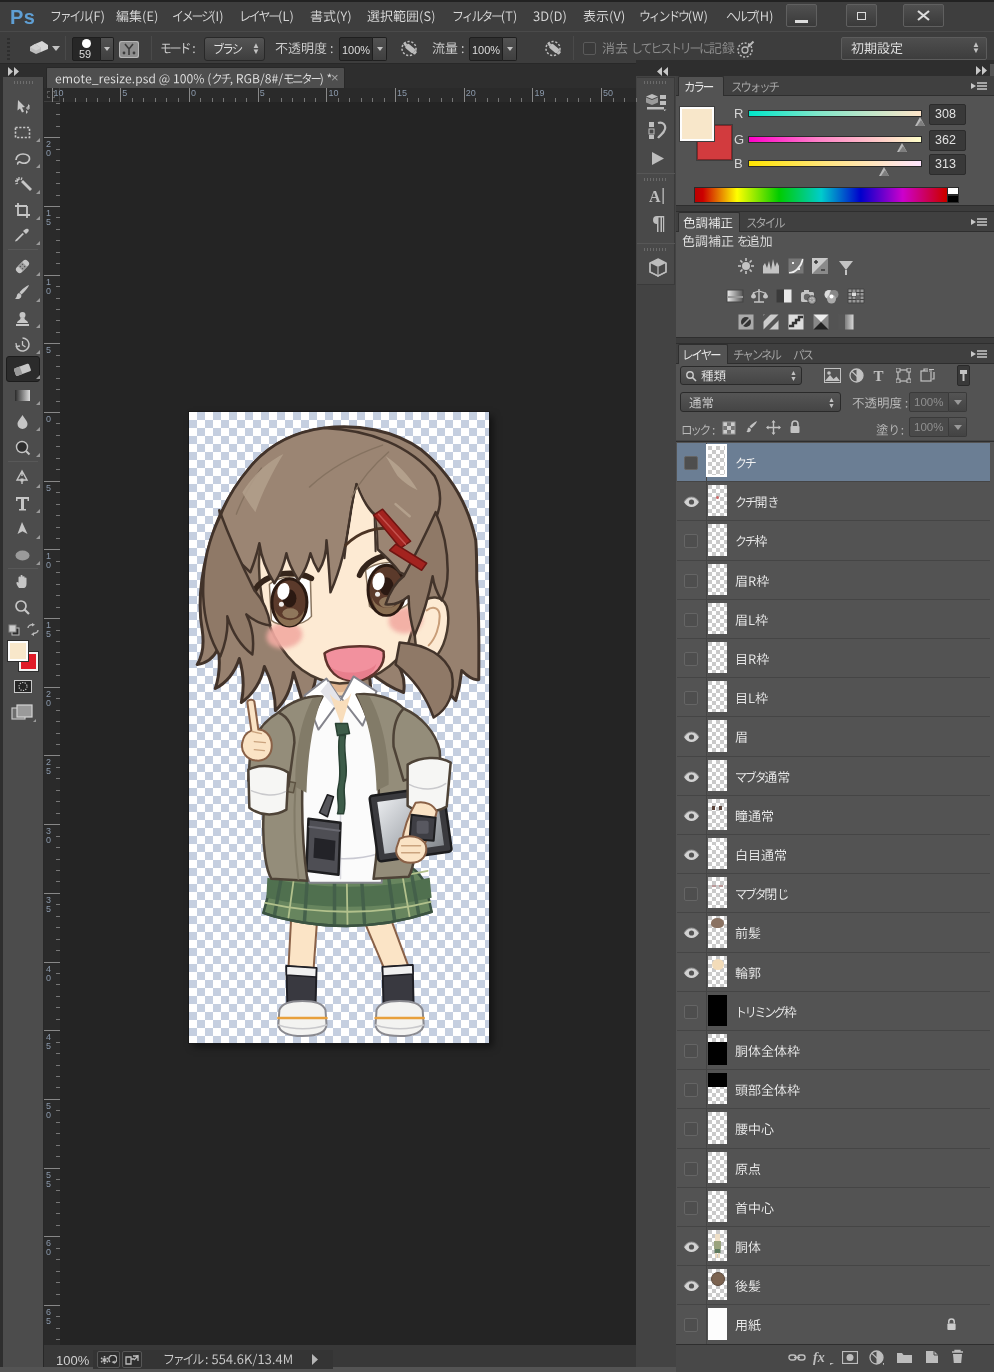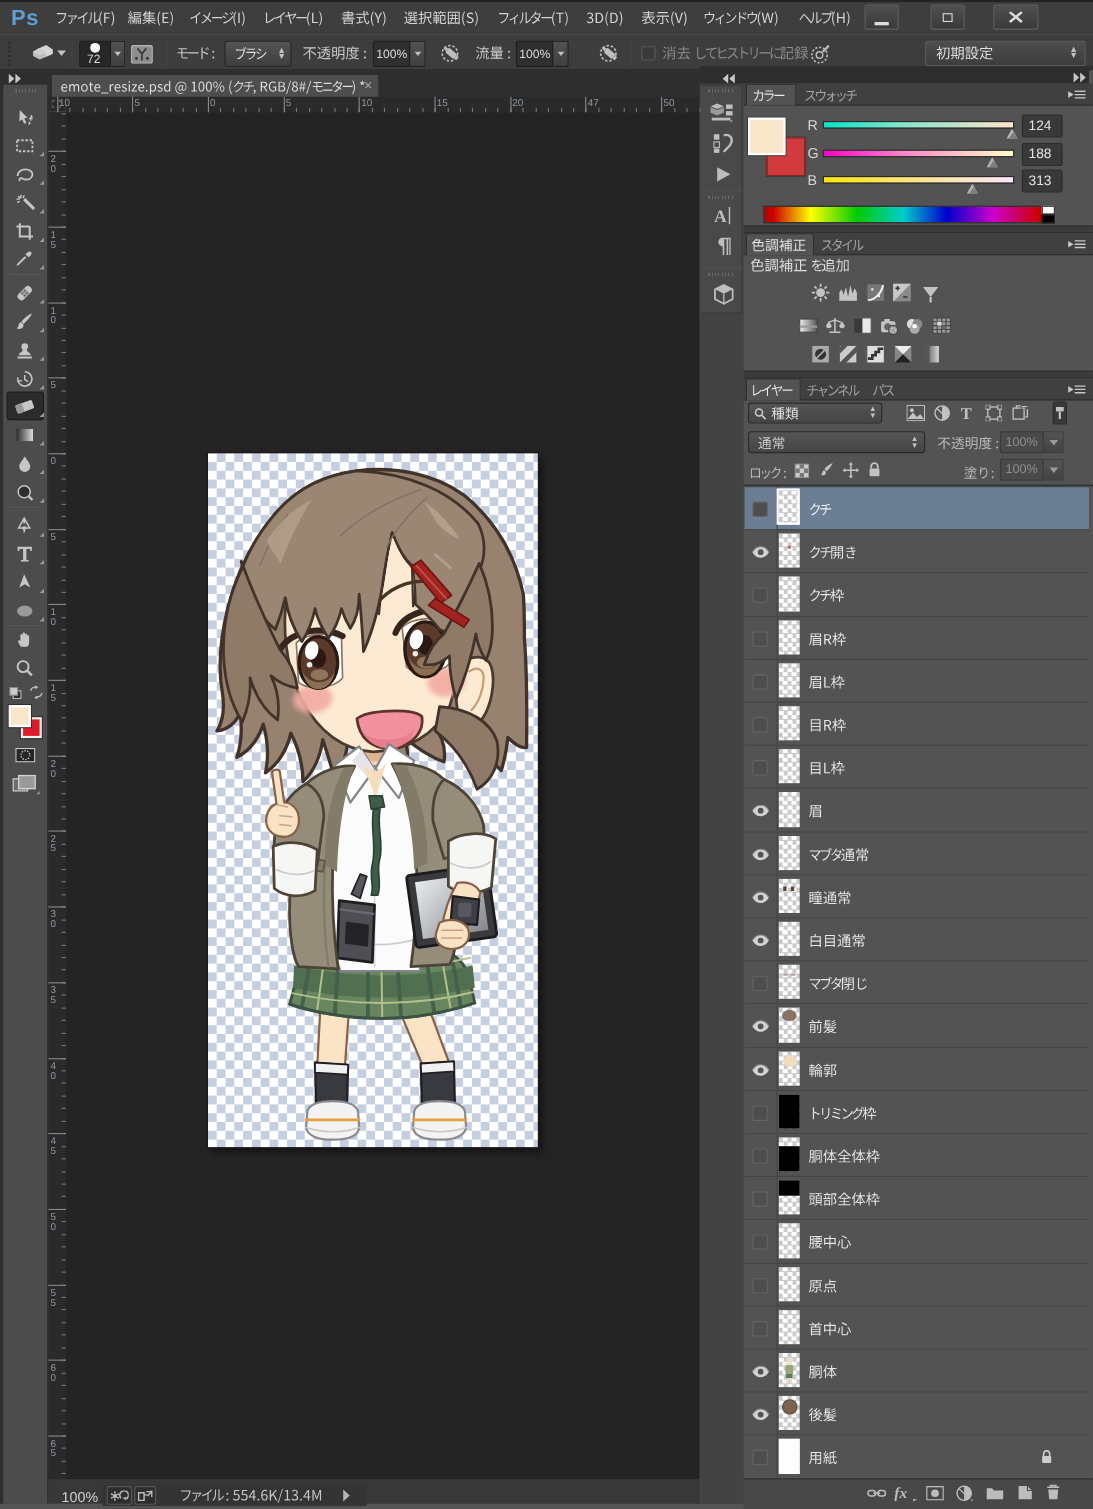--- a/index.html
+++ b/index.html
@@ -77,21 +77,21 @@
     <svg class="abs" style="left:27px;top:39px" width="24" height="17" viewBox="0 0 24 17">
 <path d="M8 5 L15 2 L21 6 L21 10 L14 13 L8 9 Z" fill="#d5d5d5"></path>
 <path d="M8 5 L14 9 L14 13 L8 9 Z" fill="#9e9e9e"></path>
 <path d="M3 8 L8 5 L14 9 L14 13 L9 15 L3 12 Z" fill="#bdbdbd"></path>
 <path d="M3 8 L8 5 L14 9 L9 11.5 Z" fill="#cfcfcf"></path>
     </svg>
     <div style="position:absolute;left:52px;top:46px;width:0;height:0;border-left:4px solid transparent;border-right:4px solid transparent;border-top:5px solid #c2c2c2"></div>
     <div style="position:absolute;left:65px;top:36px;width:1px;height:24px;background:#333;border-right:1px solid #4a4a4a"></div>
     <div style="position:absolute;left:72px;top:37px;width:29px;height:24px;background:#272727;border:1px solid #1e1e1e;border-radius:2px 0 0 2px"></div>
     <div style="position:absolute;left:82px;top:39px;width:9px;height:9px;border-radius:50%;background:#fff"></div>
-    <div style="position:absolute;left:79px;top:48px;font:normal 11px &quot;Liberation Sans&quot;, sans-serif;color:#dcdcdc;white-space:nowrap;">72</div>
+    <div style="position:absolute;left:79px;top:48px;font:normal 11px &quot;Liberation Sans&quot;, sans-serif;color:#dcdcdc;white-space:nowrap;">59</div>
     <div style="position:absolute;left:101px;top:37px;width:13px;height:24px;background:linear-gradient(#525252,#3f3f3f);border:1px solid #1e1e1e;border-left:none;border-radius:0 2px 2px 0"></div>
     <div style="position:absolute;left:104px;top:47px;width:0;height:0;border-left:3.5px solid transparent;border-right:3.5px solid transparent;border-top:4px solid #c2c2c2"></div>
     <svg class="abs" style="left:119px;top:41px" width="20" height="17" viewBox="0 0 20 17">
 <rect x="0" y="0" width="20" height="17" rx="2" fill="#b5b5b5"></rect>
       <rect x="1" y="1" width="18" height="15" rx="2" fill="#8e8e8e"></rect>
 <path d="M6 3l4 5 4-5M10 8v6" stroke="#3c3c3c" stroke-width="1.6" fill="none"></path>
       <circle cx="5" cy="12" r="1.4" fill="#3c3c3c"></circle>
       <circle cx="15" cy="12" r="1.4" fill="#3c3c3c"></circle>
     </svg>
     <div style="position:absolute;left:151px;top:36px;width:1px;height:24px;background:#333;border-right:1px solid #4a4a4a"></div>
@@ -216,21 +216,21 @@
     <div style="position:absolute;left:191.0px;top:88px;font:9px &quot;Liberation Sans&quot;,sans-serif;color:#8b99ab">0</div>
     <div style="position:absolute;left:257.7px;top:88px;width:1px;height:14px;background:#888"></div>
     <div style="position:absolute;left:259.7px;top:88px;font:9px &quot;Liberation Sans&quot;,sans-serif;color:#8b99ab">5</div>
     <div style="position:absolute;left:326.4px;top:88px;width:1px;height:14px;background:#888"></div>
     <div style="position:absolute;left:328.4px;top:88px;font:9px &quot;Liberation Sans&quot;,sans-serif;color:#8b99ab">10</div>
     <div style="position:absolute;left:395.1px;top:88px;width:1px;height:14px;background:#888"></div>
     <div style="position:absolute;left:397.1px;top:88px;font:9px &quot;Liberation Sans&quot;,sans-serif;color:#8b99ab">15</div>
     <div style="position:absolute;left:463.7px;top:88px;width:1px;height:14px;background:#888"></div>
     <div style="position:absolute;left:465.7px;top:88px;font:9px &quot;Liberation Sans&quot;,sans-serif;color:#8b99ab">20</div>
     <div style="position:absolute;left:532.4px;top:88px;width:1px;height:14px;background:#888"></div>
-    <div style="position:absolute;left:534.4px;top:88px;font:9px &quot;Liberation Sans&quot;,sans-serif;color:#8b99ab">47</div>
+    <div style="position:absolute;left:534.4px;top:88px;font:9px &quot;Liberation Sans&quot;,sans-serif;color:#8b99ab">19</div>
     <div style="position:absolute;left:601.1px;top:88px;width:1px;height:14px;background:#888"></div>
     <div style="position:absolute;left:603.1px;top:88px;font:9px &quot;Liberation Sans&quot;,sans-serif;color:#8b99ab">50</div>
     <div style="position:absolute;left:56px;top:102.9px;width:4px;height:1px;background:#777"></div>
     <div style="position:absolute;left:56px;top:114.4px;width:4px;height:1px;background:#777"></div>
     <div style="position:absolute;left:56px;top:125.8px;width:4px;height:1px;background:#777"></div>
     <div style="position:absolute;left:56px;top:137.3px;width:4px;height:1px;background:#777"></div>
     <div style="position:absolute;left:56px;top:148.7px;width:4px;height:1px;background:#777"></div>
     <div style="position:absolute;left:56px;top:160.2px;width:4px;height:1px;background:#777"></div>
     <div style="position:absolute;left:56px;top:171.6px;width:4px;height:1px;background:#777"></div>
     <div style="position:absolute;left:56px;top:183.0px;width:4px;height:1px;background:#777"></div>
@@ -635,27 +635,27 @@
       <path d="M0 1l5 3-5 3z" fill="#c8c8c8"></path>
       <path d="M6 1h10M6 4h10M6 7h10" stroke="#c8c8c8" stroke-width="1.3"></path>
     </svg>
     <div style="position:absolute;left:697px;top:125px;width:35px;height:35px;background:#d23b3e;border:1px solid #872527;box-shadow:0 0 0 1px #3e3e3e"></div>
     <div style="position:absolute;left:680px;top:107px;width:34px;height:34px;background:#f8e7ca;border:2px solid #fdfdfd;box-shadow:0 0 0 1px #3e3e3e"></div>
     <div style="position:absolute;left:734px;top:106px;font:normal 13px &quot;Liberation Sans&quot;, sans-serif;color:#d5d5d5;white-space:nowrap;">R</div>
     <div style="position:absolute;left:748px;top:110px;width:174px;height:7px;background:linear-gradient(90deg,#00e6c9,#80e6c9 40%,#ffe5c9);border:1px solid #2a2a2a"></div>
     <div style="position:absolute;left:915px;top:117px;width:0;height:0;border-left:5.5px solid transparent;border-right:5.5px solid transparent;border-bottom:9px solid #b8b8b8"></div>
     <div style="position:absolute;left:916.5px;top:119.5px;width:0;height:0;border-left:4px solid transparent;border-right:4px solid transparent;border-bottom:6px solid #7e7e7e"></div>
     <div style="position:absolute;left:929px;top:104px;width:37px;height:21px;background:#393939;border:1px solid #2c2c2c;border-radius:2px"></div>
-    <div style="position:absolute;left:935px;top:107px;font:normal 12.5px &quot;Liberation Sans&quot;, sans-serif;color:#e2e2e2;white-space:nowrap;">124</div>
+    <div style="position:absolute;left:935px;top:107px;font:normal 12.5px &quot;Liberation Sans&quot;, sans-serif;color:#e2e2e2;white-space:nowrap;">308</div>
     <div style="position:absolute;left:734px;top:132px;font:normal 13px &quot;Liberation Sans&quot;, sans-serif;color:#d5d5d5;white-space:nowrap;">G</div>
     <div style="position:absolute;left:748px;top:136px;width:174px;height:7px;background:linear-gradient(90deg,#ff00c9,#ff80c9 40%,#ffffc9);border:1px solid #2a2a2a"></div>
     <div style="position:absolute;left:897px;top:143px;width:0;height:0;border-left:5.5px solid transparent;border-right:5.5px solid transparent;border-bottom:9px solid #b8b8b8"></div>
     <div style="position:absolute;left:898.5px;top:145.5px;width:0;height:0;border-left:4px solid transparent;border-right:4px solid transparent;border-bottom:6px solid #7e7e7e"></div>
     <div style="position:absolute;left:929px;top:130px;width:37px;height:21px;background:#393939;border:1px solid #2c2c2c;border-radius:2px"></div>
-    <div style="position:absolute;left:935px;top:133px;font:normal 12.5px &quot;Liberation Sans&quot;, sans-serif;color:#e2e2e2;white-space:nowrap;">188</div>
+    <div style="position:absolute;left:935px;top:133px;font:normal 12.5px &quot;Liberation Sans&quot;, sans-serif;color:#e2e2e2;white-space:nowrap;">362</div>
     <div style="position:absolute;left:734px;top:156px;font:normal 13px &quot;Liberation Sans&quot;, sans-serif;color:#d5d5d5;white-space:nowrap;">B</div>
     <div style="position:absolute;left:748px;top:160px;width:174px;height:7px;background:linear-gradient(90deg,#ffe500,#ffe580 45%,#ffe5ff);border:1px solid #2a2a2a"></div>
     <div style="position:absolute;left:879px;top:167px;width:0;height:0;border-left:5.5px solid transparent;border-right:5.5px solid transparent;border-bottom:9px solid #b8b8b8"></div>
     <div style="position:absolute;left:880.5px;top:169.5px;width:0;height:0;border-left:4px solid transparent;border-right:4px solid transparent;border-bottom:6px solid #7e7e7e"></div>
     <div style="position:absolute;left:929px;top:154px;width:37px;height:21px;background:#393939;border:1px solid #2c2c2c;border-radius:2px"></div>
     <div style="position:absolute;left:935px;top:157px;font:normal 12.5px &quot;Liberation Sans&quot;, sans-serif;color:#e2e2e2;white-space:nowrap;">313</div>
     <div style="position:absolute;left:694px;top:187px;width:265px;height:16px;background:linear-gradient(90deg,#b00 0,#c00 3%,#ff0 16%,#0c0 32%,#0cc 48%,#00c 63%,#c0c 79%,#c00 95%,#900 100%);border:1px solid #2a2a2a"></div>
     <div style="position:absolute;left:947px;top:187px;width:12px;height:8px;background:#fff;border:1px solid #2a2a2a"></div>
     <div style="position:absolute;left:947px;top:195px;width:12px;height:8px;background:#000;border:1px solid #2a2a2a"></div>
     <div style="position:absolute;left:676px;top:205px;width:318px;height:7px;background:#3c3c3c;border-top:1px solid #2e2e2e;border-bottom:1px solid #2e2e2e"></div>

